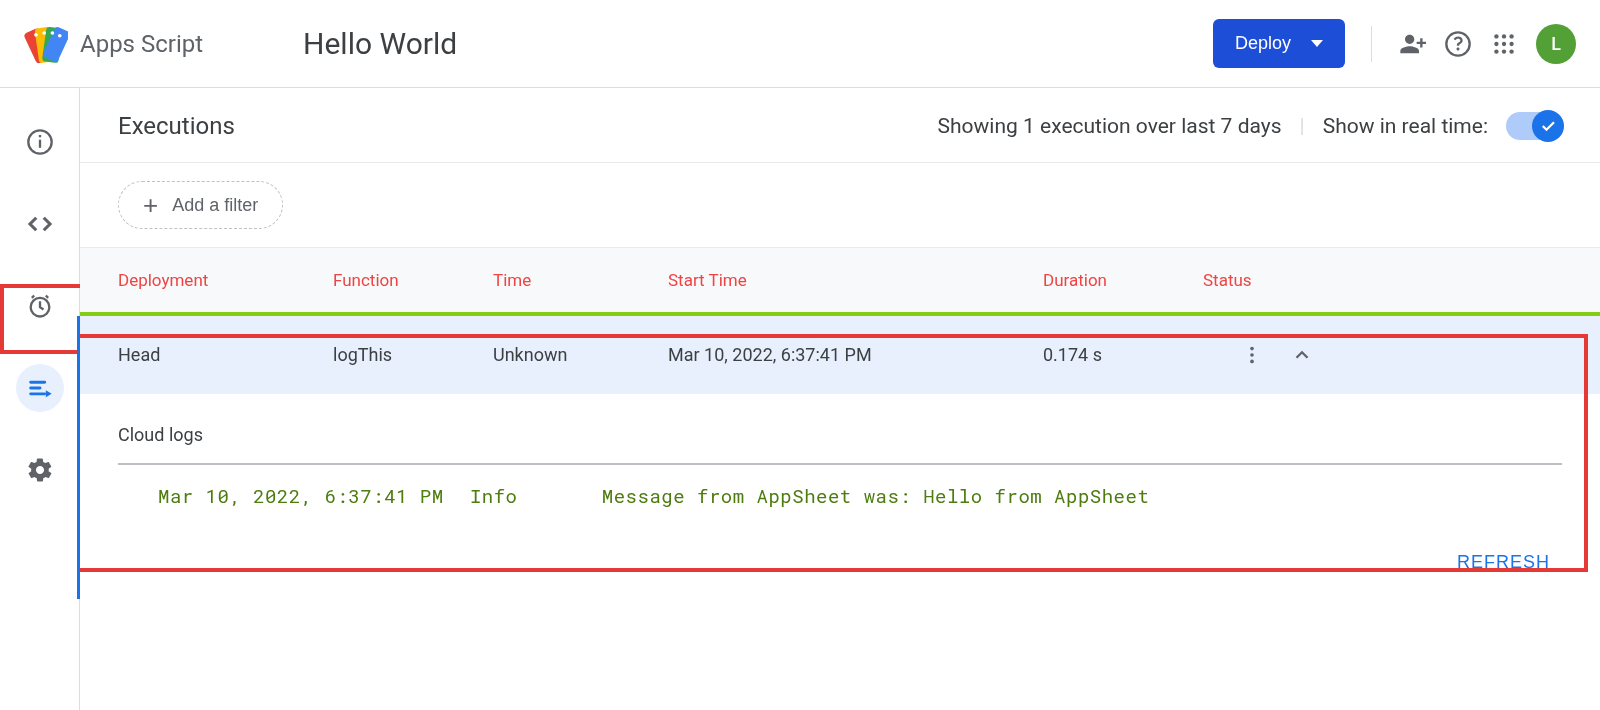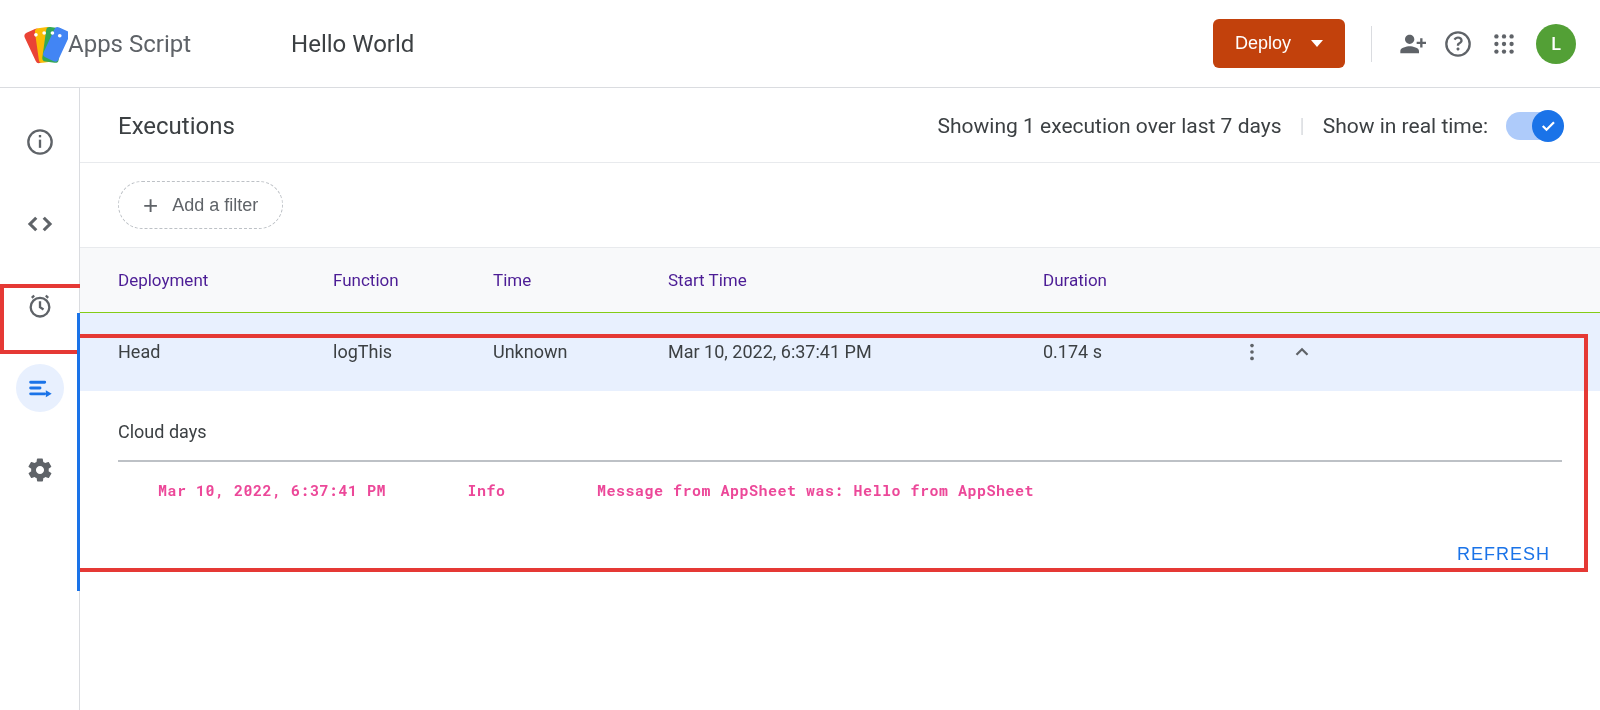--- a/index.html
+++ b/index.html
@@ -1,25 +1,25 @@
 <!DOCTYPE html>
 <html><head>
 <meta charset="utf-8">
 <style>
 * { box-sizing: border-box; margin: 0; padding: 0; }
 body { font-family: 'Google Sans', Roboto, Arial, sans-serif; font-size: 14px; color: #3c4043; background: #fff; width: 1600px; height: 710px; overflow: hidden; }
 
 
 .header { display: flex; align-items: center; height: 88px; padding: 0 24px; border-bottom: 1px solid #dadce0; }
-.logo-area { display: flex; align-items: center; }
+.logo-area { display: flex; align-items: center; gap: 12px; }
 .logo-icon { width: 44px; height: 44px; }
 .brand { font-size: 24px; color: #5f6368; font-weight: 400; }
-.project-title { font-size: 24px; color: #3c4043; margin-left: 100px; font-weight: 400; }
+.project-title { font-size: 30px; color: #3c4043; margin-left: 100px; font-weight: 400; }
 .header-right { margin-left: auto; display: flex; align-items: center; gap: 18px; }
-.deploy-btn { background: #c2410c; color: #fff; border: none; border-radius: 6px; padding: 14px 22px; font-size: 18px; font-weight: 500; display: flex; align-items: center; gap: 20px; cursor: pointer; }
+.deploy-btn { background: #1d4ed8; color: #fff; border: none; border-radius: 6px; padding: 14px 22px; font-size: 18px; font-weight: 500; display: flex; align-items: center; gap: 20px; cursor: pointer; }
 .deploy-arrow { width: 0; height: 0; border-left: 6px solid transparent; border-right: 6px solid transparent; border-top: 7px solid #fff; }
 .vdiv { width: 1px; height: 36px; background: #dadce0; margin: 0 8px; }
 .hdr-icon { width: 28px; height: 28px; color: #5f6368; cursor: pointer; display: flex; align-items: center; justify-content: center; }
 .avatar { width: 40px; height: 40px; border-radius: 50%; background: #53a036; color: #fff; display: flex; align-items: center; justify-content: center; font-size: 18px; font-weight: 500; }
 
 
 .body-row { display: flex; height: calc(710px - 88px); }
 .sidebar { width: 80px; border-right: 1px solid #dadce0; display: flex; flex-direction: column; align-items: center; padding-top: 30px; gap: 34px; position: relative; }
 .side-item { width: 48px; height: 48px; border-radius: 50%; display: flex; align-items: center; justify-content: center; color: #5f6368; cursor: pointer; }
 .side-item.active { background: #e8f0fe; color: #1a73e8; }
@@ -32,35 +32,35 @@
 .status-area { margin-left: auto; display: flex; align-items: center; gap: 18px; font-size: 21px; color: #3c4043; }
 .stat-div { color: #dadce0; }
 .toggle { width: 56px; height: 28px; background: #aecbfa; border-radius: 14px; position: relative; cursor: pointer; }
 .toggle-knob { position: absolute; right: -2px; top: -2px; width: 32px; height: 32px; background: #1a73e8; border-radius: 50%; display: flex; align-items: center; justify-content: center; }
 .toggle-knob svg { width: 18px; height: 18px; stroke: #fff; stroke-width: 3; fill: none; }
 
 .filter-row { padding: 18px 38px; }
 .add-filter { display: inline-flex; align-items: center; gap: 14px; padding: 10px 24px; border: 1.5px dashed #bdc1c6; border-radius: 28px; color: #5f6368; font-size: 18px; cursor: pointer; background: #fff; }
 .plus-icon { font-size: 26px; color: #5f6368; line-height: 1; }
 
-.table-header { display: flex; padding: 22px 38px; background: #f8f9fa; border-top: 1px solid #e8eaed; border-bottom: 1px solid #84cc16; font-size: 17px; color: #4c1d95; }
+.table-header { display: flex; padding: 22px 38px; background: #f8f9fa; border-top: 1px solid #e8eaed; border-bottom: 4px solid #84cc16; font-size: 17px; color: #ef4444; }
 .col-deploy { width: 215px; }
 .col-func { width: 160px; }
 .col-type { width: 175px; }
 .col-start { width: 375px; }
 .col-dur { width: 160px; }
 .col-status { flex: 1; }
 .col-actions { width: 110px; display: flex; justify-content: flex-end; gap: 28px; color: #5f6368; }
 
 .row-selected { display: flex; align-items: flex-start; padding: 28px 38px; background: #e8f0fe; font-size: 18px; color: #3c4043; border-left: 3px solid #1a73e8; margin-left: -3px; position: relative; z-index: 1; }
 
 .logs-panel { padding: 30px 38px 0; position: relative; border-left: 3px solid #1a73e8; margin-left: -3px; }
 .logs-title { font-size: 18px; color: #3c4043; margin-bottom: 18px; }
 .logs-hr { border: none; border-top: 2px solid #bdc1c6; }
-.log-line { font-family: 'Roboto Mono', Menlo, Consolas, monospace; font-size: 15px; color: #ec4899; padding: 18px 0 18px 40px; letter-spacing: 0.5px; font-weight: bold; }
+.log-line { font-family: 'Roboto Mono', Menlo, Consolas, monospace; font-size: 19px; color: #4d7c0f; padding: 18px 0 18px 40px; letter-spacing: 0.5px; }
 .log-time { display: inline-block; width: 300px; }
 .log-level { display: inline-block; width: 120px; }
 
 .refresh-row { padding: 26px 50px; text-align: right; border-left: 3px solid #1a73e8; margin-left: -3px; }
 .refresh-btn { color: #1a73e8; font-weight: 500; font-size: 18px; letter-spacing: 1px; cursor: pointer; background: none; border: none; }
 
 .content-highlight { position: absolute; top: 246px; left: 0; right: 12px; height: 238px; border: 4px solid #e53935; border-left: none; pointer-events: none; z-index: 5; }
 
 svg { display: block; }
 </style>
@@ -175,20 +175,21 @@
         <span>Add a filter</span>
       </button>
     </div>
 
     <div class="table-header">
       <div class="col-deploy">Deployment</div>
       <div class="col-func">Function</div>
       <div class="col-type">Time</div>
       <div class="col-start">Start Time</div>
       <div class="col-dur">Duration</div>
+      <div class="col-status">Status</div>
     </div>
 
     <div class="row-selected">
       <div class="col-deploy">Head</div>
       <div class="col-func">logThis</div>
       <div class="col-type">Unknown</div>
       <div class="col-start">Mar 10, 2022, 6:37:41 PM</div>
       <div class="col-dur">0.174 s</div>
       <div class="col-actions">
         <span>
@@ -200,21 +201,21 @@
         </span>
         <span>
           <svg viewBox="0 0 24 24" width="22" height="22">
               <path d="M6 15l6-6 6 6" fill="none" stroke="currentColor" stroke-width="2.5"></path>
             </svg>
         </span>
       </div>
     </div>
 
     <div class="logs-panel">
-      <div class="logs-title">Cloud days</div>
+      <div class="logs-title">Cloud logs</div>
       <hr class="logs-hr">
       <div class="log-line">
         <span class="log-time">Mar 10, 2022, 6:37:41 PM</span>
         <span class="log-level">Info</span>
         <span>Message from AppSheet was: Hello from AppSheet</span>
       </div>
     </div>
 
     <div class="refresh-row">
       <button class="refresh-btn">REFRESH</button>

